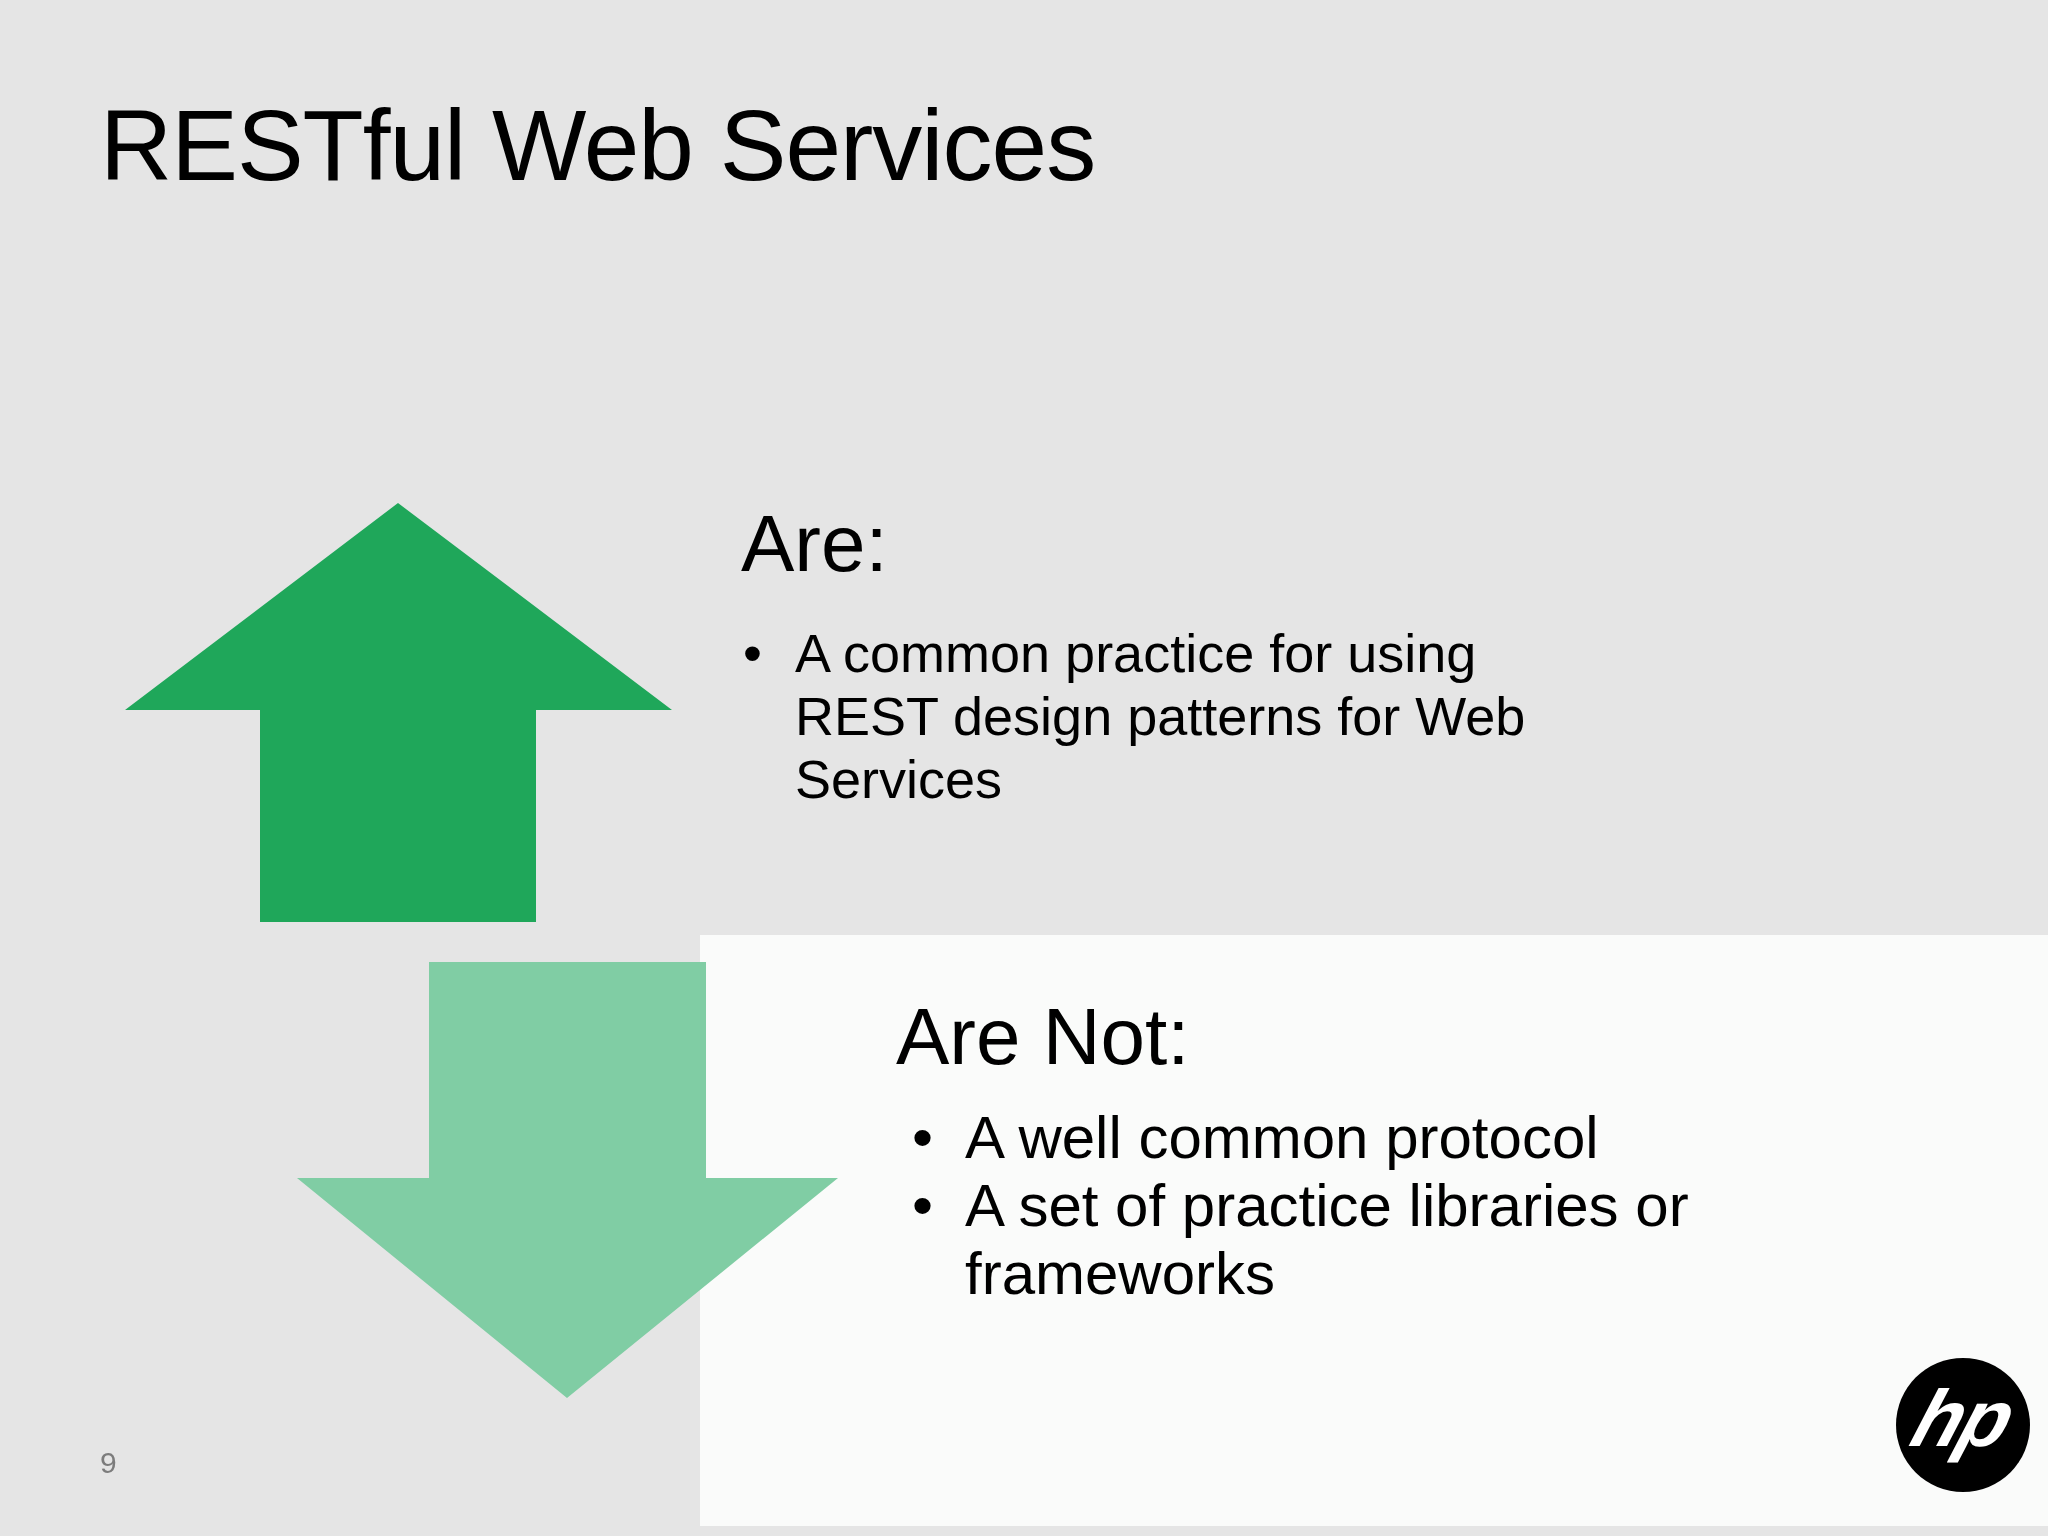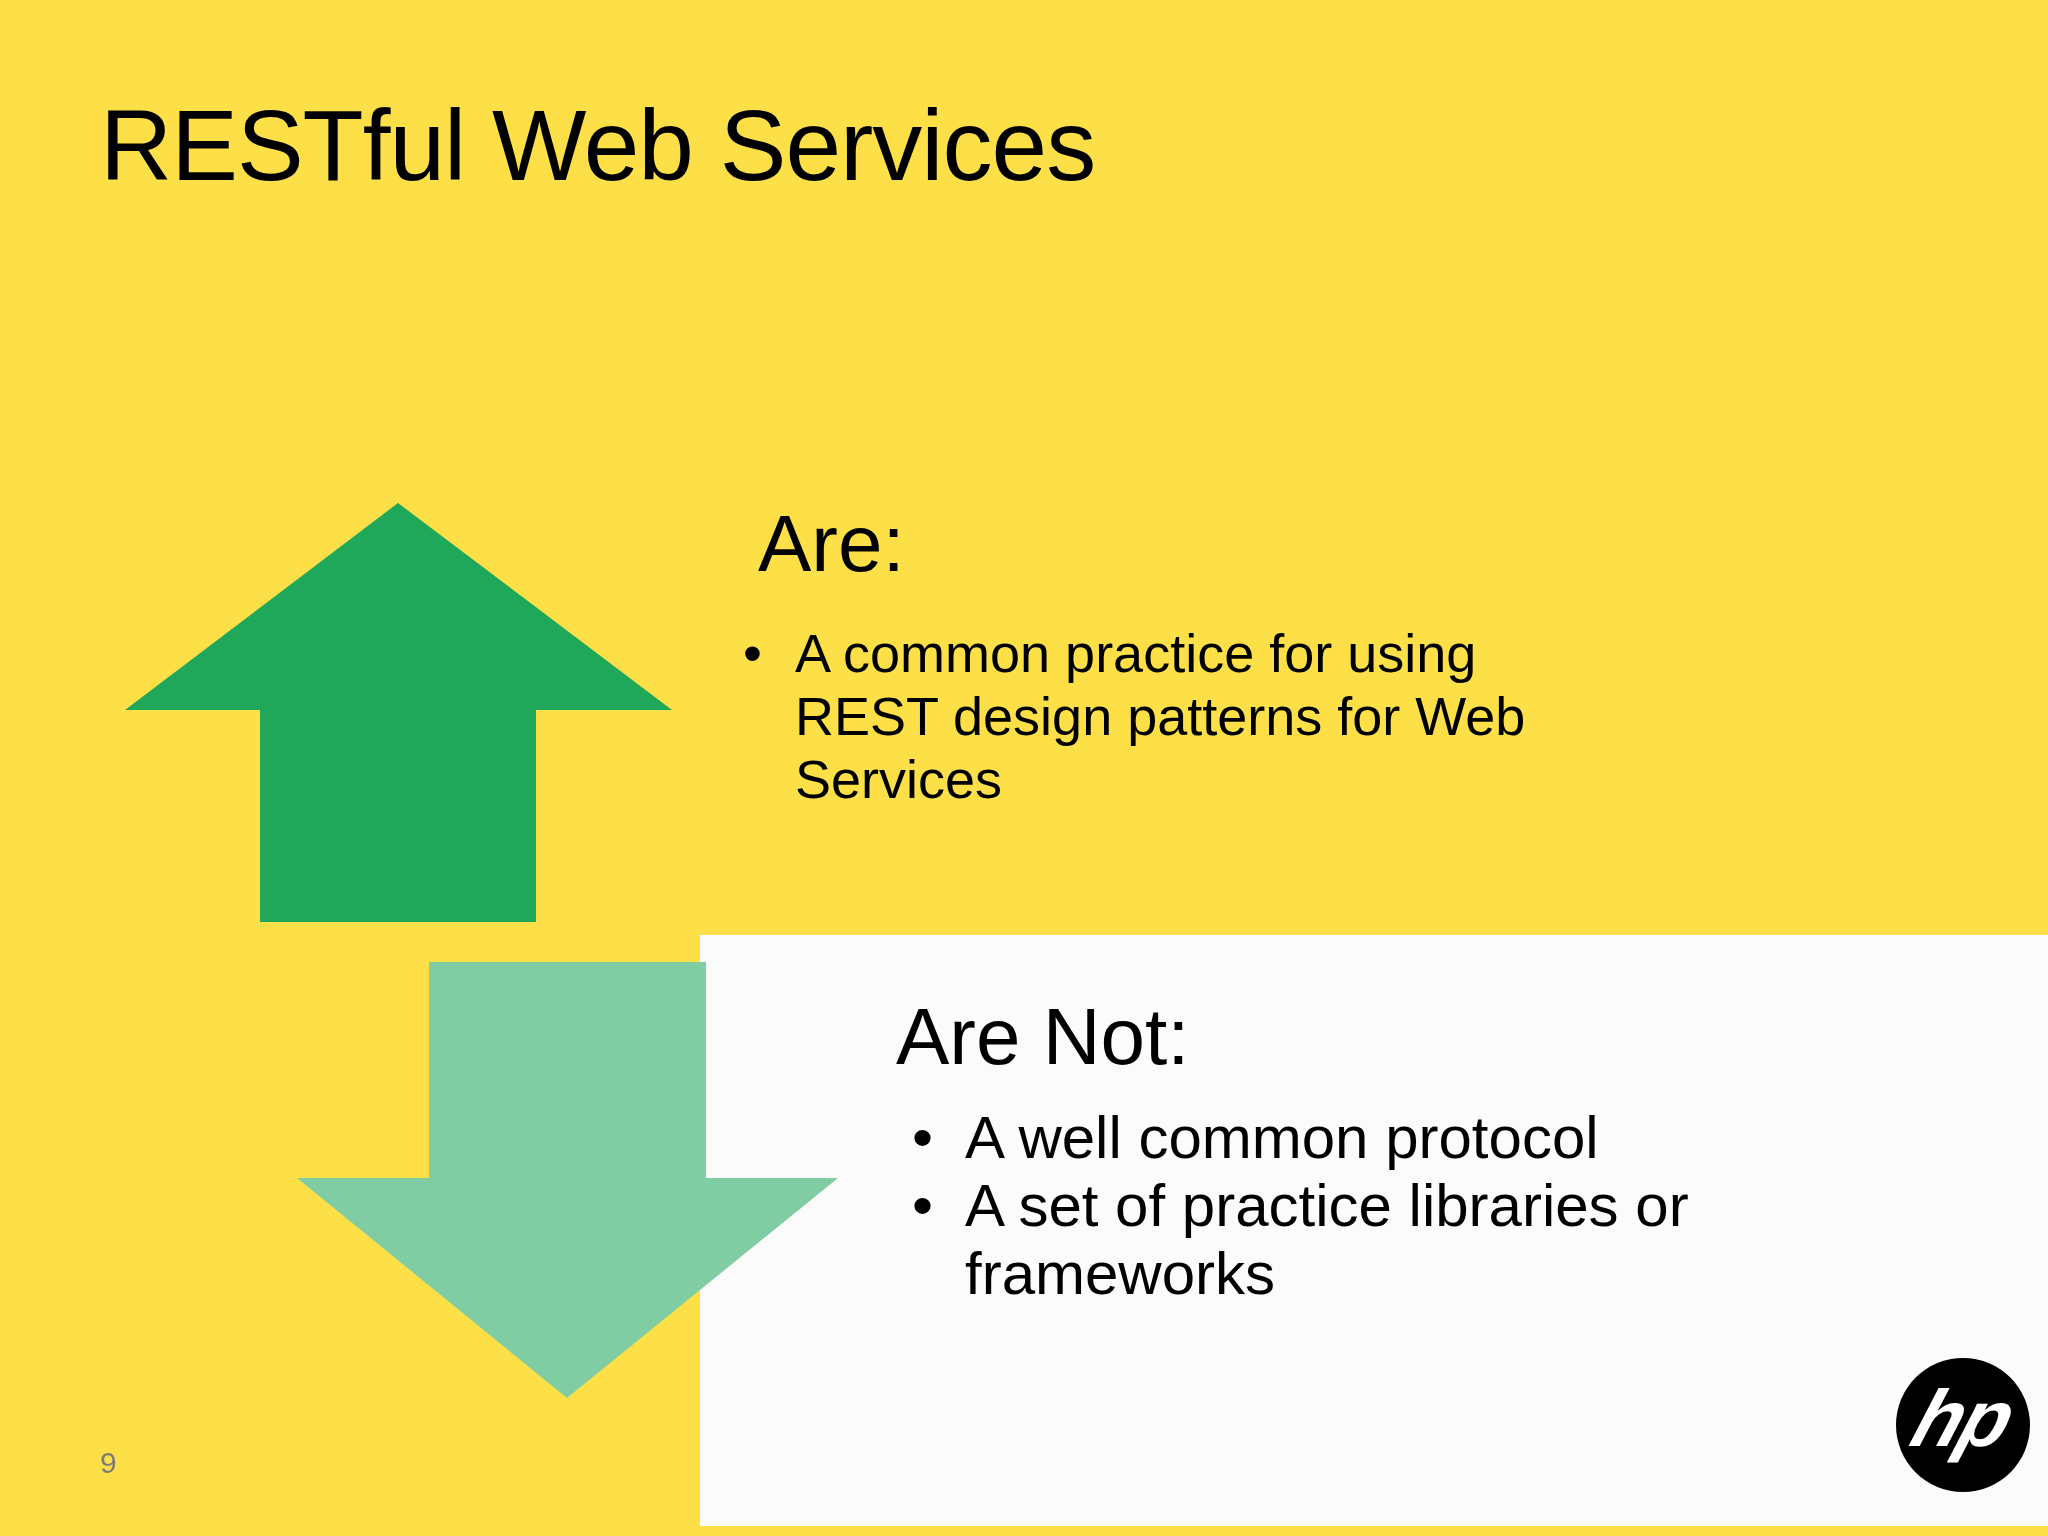--- a/index.html
+++ b/index.html
@@ -42,21 +42,21 @@
     height: 1536px;
   }
   .section-heading {
     position: absolute;
     margin: 0;
     font-size: 80px;
     font-weight: 400;
     line-height: 1;
     white-space: nowrap;
   }
-  .heading-are   { left: 758px; top: 504px; }
+  .heading-are   { left: 741px; top: 504px; }
   .heading-arenot{ left: 896px; top: 997px; }
 
   .bullet-list {
     position: absolute;
     margin: 0;
     padding: 0;
     list-style: none;
   }
   .bullet-list li {
     display: flex;
@@ -104,21 +104,21 @@
     font-weight: 700;
     font-style: italic;
     line-height: 1;
     transform: skewX(-18deg) translate(-2px, -6px);
     letter-spacing: -2px;
   }
 </style>
 </head>
 <body>
 
-<div class="slide" style="background-color: #fde047; color: rgb(0, 0, 0);">
+<div class="slide" style="background-color: #e5e5e5; color: rgb(0, 0, 0);">
 
   <div class="bg-panel"></div>
 
   <svg class="arrows" viewBox="0 0 2048 1536" aria-hidden="true">
     <polygon points="125,710 398,503 672,710 536,710 536,922 260,922 260,710" fill="#1FA75A"></polygon>
     <polygon points="429,962 706,962 706,1178 838,1178 567,1398 297,1178 429,1178" fill="#80CDA4"></polygon>
   </svg>
 
   <h1 class="title">RESTful Web Services</h1>
 

